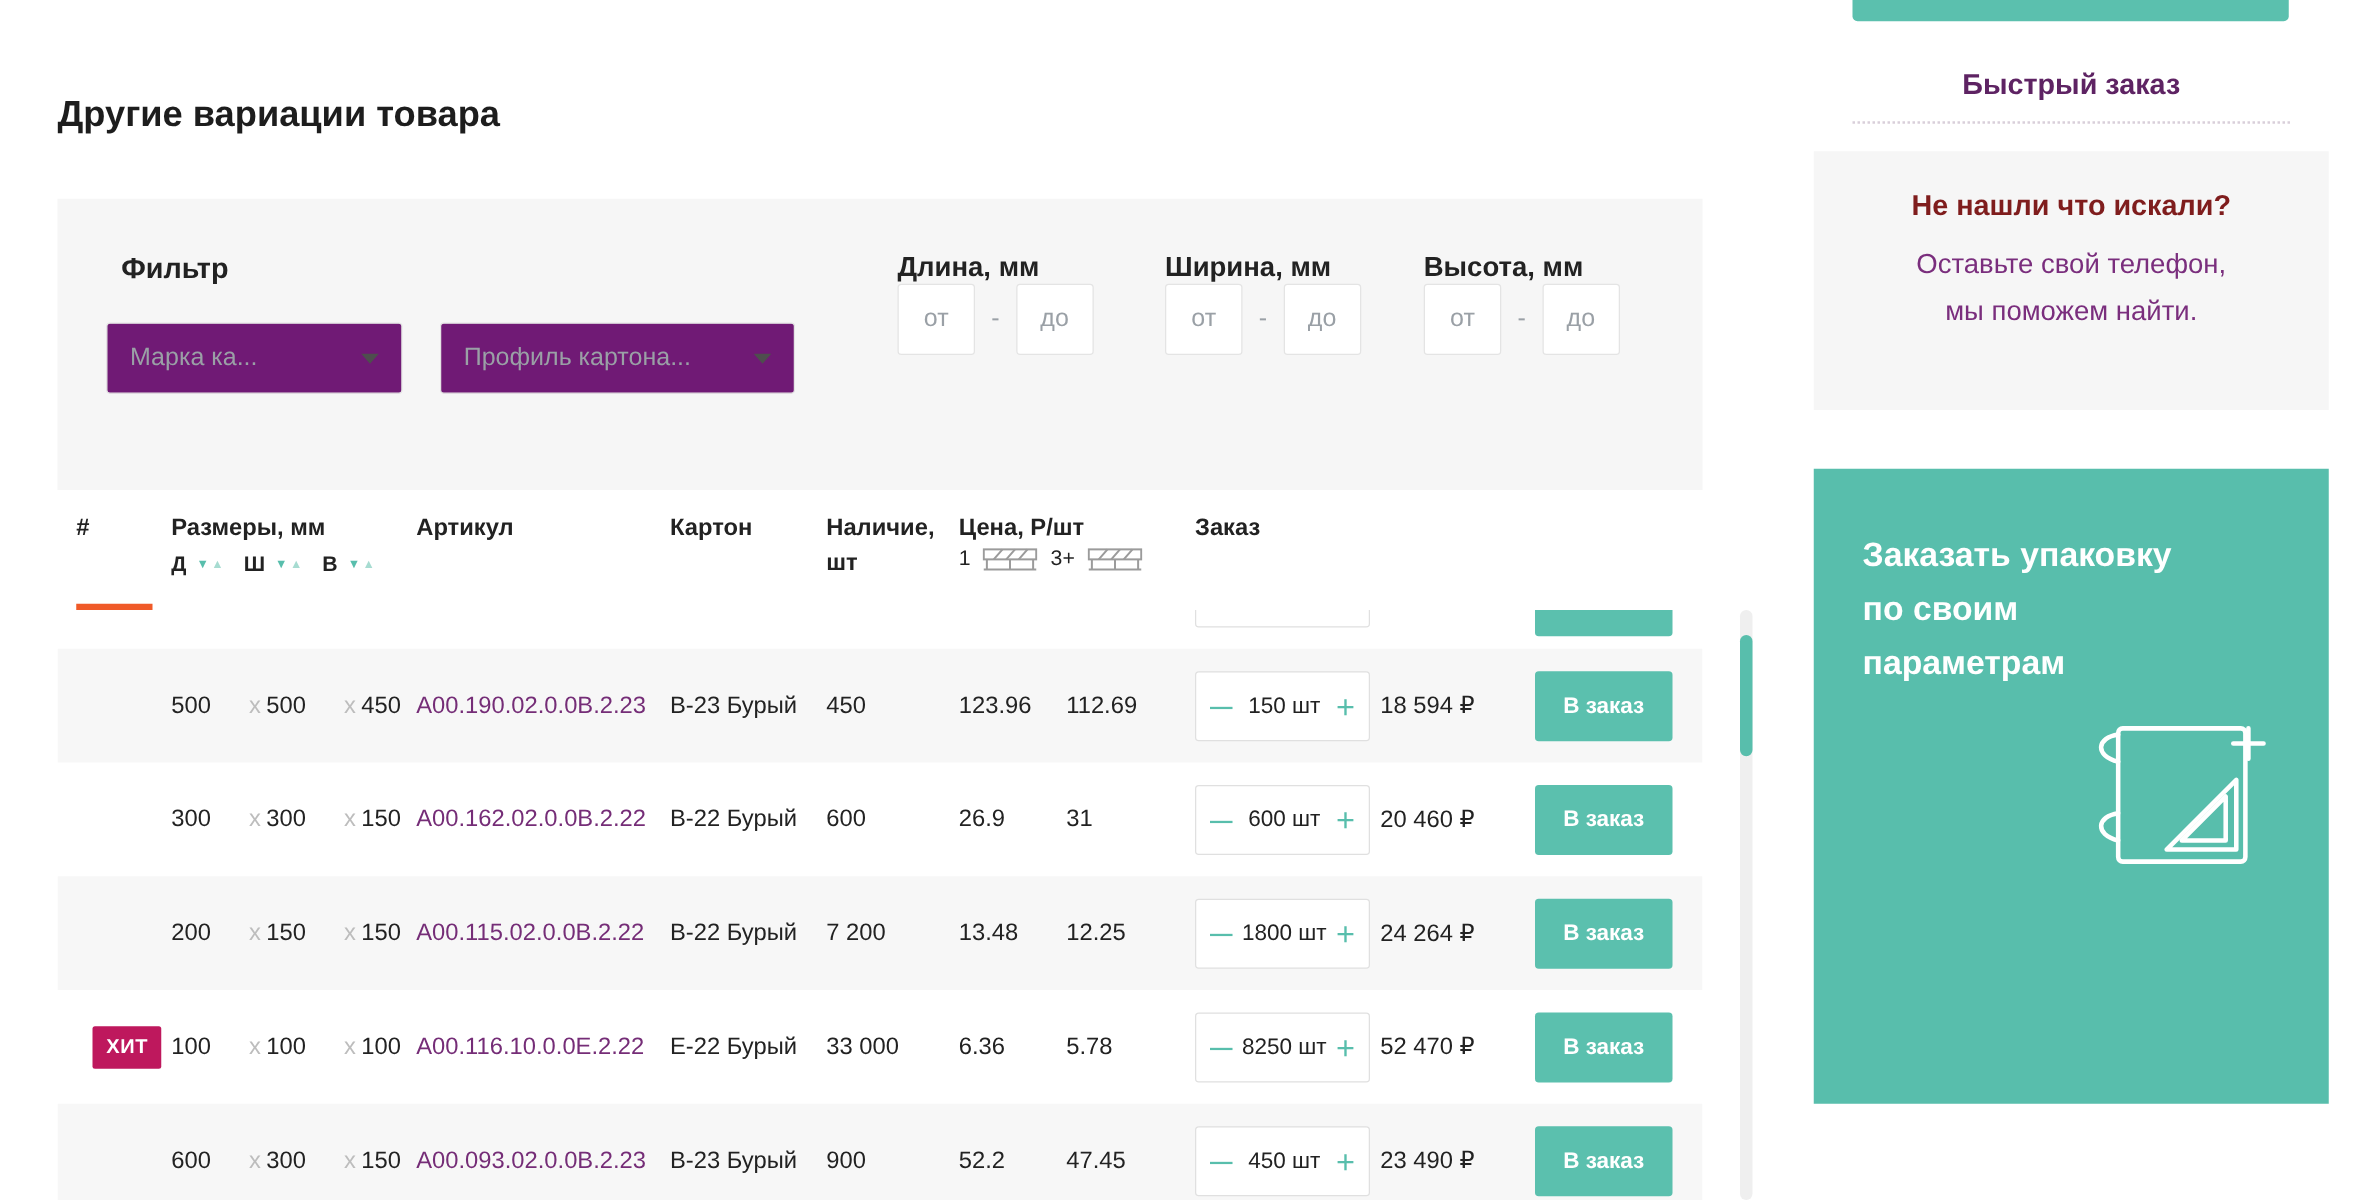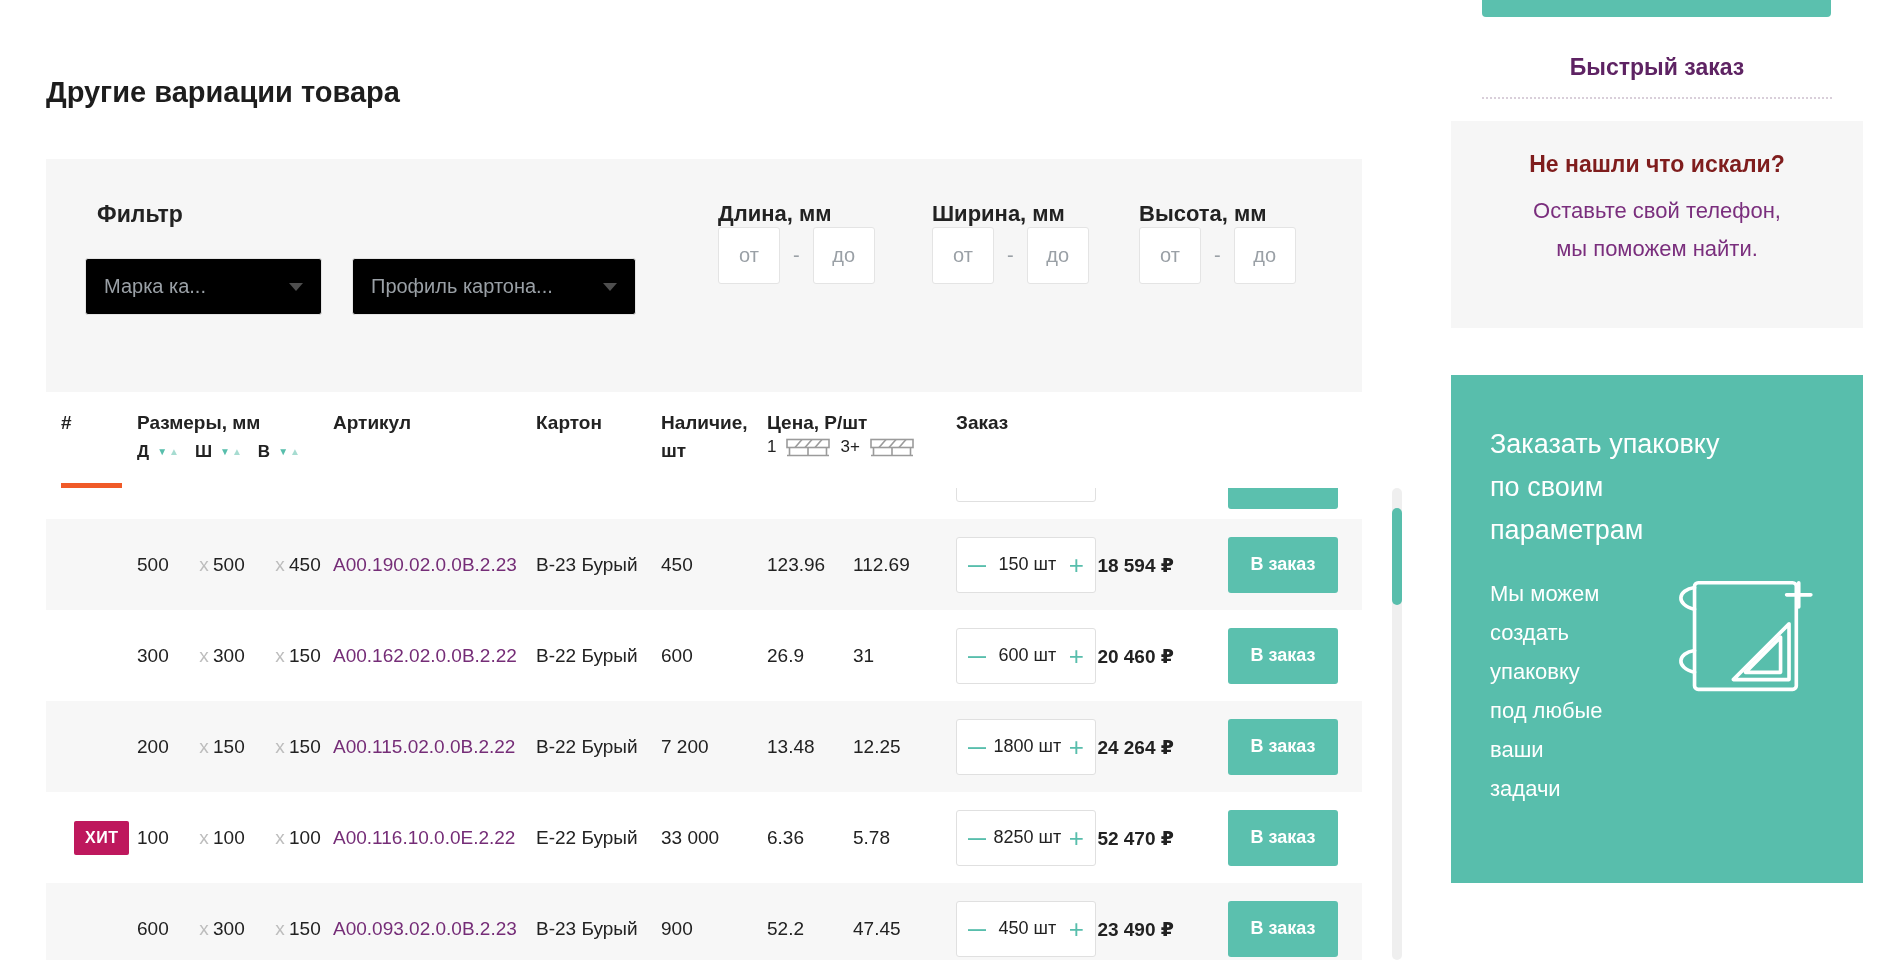--- a/index.html
+++ b/index.html
@@ -10,21 +10,21 @@
     background: #ffffff;
     font-family: "Liberation Sans", "DejaVu Sans", sans-serif;
     color: #222222;
   }
 
   
   .page-title { position: absolute; left: 46px; top: 76px; font-size: 29px; font-weight: 700; color: #1d1d1d; }
 
   .filter-panel { position: absolute; left: 46px; top: 159px; width: 1316px; height: 233px; background: #F6F6F6; }
   .filter-title { position: absolute; left: 51px; top: 42px; font-size: 23px; font-weight: 700; }
-  .select { position: absolute; top: 99px; height: 57px; background: #000000; border: 1px solid #E4E4E4; border-radius: 3px;
+  .select { position: absolute; top: 99px; height: 57px; background: #701a75; border: 1px solid #E4E4E4; border-radius: 3px;
             display: flex; align-items: center; justify-content: space-between; padding: 0 18px; cursor: pointer; }
   .select .ph { color: #9AA0A6; font-size: 20px; white-space: nowrap; overflow: hidden; }
   .select.brand { left: 39px; width: 237px; }
   .select.profile { left: 306px; width: 284px; }
   .caret { width: 0; height: 0; border-left: 7px solid transparent; border-right: 7px solid transparent;
            border-top: 8px solid #4E4E4E; margin-left: 10px; flex: none; }
   .dim-group { position: absolute; top: 42px; }
   .dim-group.len { left: 672px; } .dim-group.wid { left: 886px; } .dim-group.hei { left: 1093px; }
   .dim-label { font-size: 22px; font-weight: 700; white-space: nowrap; }
   .dim-inputs { display: flex; align-items: center; }
@@ -59,21 +59,21 @@
   .sz { width: 58px; } .sz.last { width: auto; }
   .sep { width: 18px; text-align: center; color: #BDBDBD; }
   .sku { left: 287px; color: #752D77; text-decoration: none; cursor: pointer; }
   .cardboard { left: 490px; } .stock { left: 615px; } .p1 { left: 721px; } .p3 { left: 807px; }
   .stepper { left: 910px; width: 140px; height: 56px; border: 1px solid #E0E0E0; border-radius: 3px; background: #fff;
              display: flex; align-items: center; justify-content: space-between; padding: 0 11px; }
   .step-btn { background: none; border: none; color: #58BEAC; cursor: pointer; font-family: inherit; padding: 0; line-height: 1; }
   .step-btn.minus { font-size: 18px; font-weight: 700; }
   .step-btn.plus { font-size: 26px; font-weight: 400; }
   .qty { font-size: 18px; color: #222; }
-  .total { left: 1016px; width: 112px; text-align: right; font-weight: 700; }
+  .total { left: 1040px; width: 112px; text-align: center; font-weight: 400; }
   .order-btn { left: 1182px; width: 110px; height: 56px; background: #5BC0AE; border: none; border-radius: 3px;
                color: #fff; font-size: 18px; font-weight: 700; font-family: inherit; cursor: pointer; }
   .row.partial { height: 31px; background: #fff; }
   .row.partial .stepper { top: -42px; transform: none; }
   .row.partial .order-btn { top: -35px; transform: none; }
 
   .vscroll { position: absolute; left: 1392px; top: 488px; width: 10px; height: 472px; background: #EFEFEF; border-radius: 5px; }
   .vthumb { position: absolute; left: 0; top: 20px; width: 10px; height: 97px; background: #58BEAC; border-radius: 5px; cursor: grab; }
 
   
@@ -82,21 +82,21 @@
                   border: none; border-radius: 0 0 4px 4px; cursor: pointer; }
   .quick-order { position: absolute; left: 0; top: 54px; width: 100%; text-align: center; font-size: 23px;
                  font-weight: 700; color: #5E2363; cursor: pointer; }
   .dotted-sep { position: absolute; left: 31px; right: 31px; top: 97px; border-top: 2px dotted #D9CFDA; }
   .help-card { position: absolute; left: 0; top: 121px; width: 412px; height: 207px; background: #F6F6F6;
                text-align: center; padding-top: 30px; }
   .help-title { font-size: 23px; font-weight: 700; margin-bottom: 14px; color: #7f1d1d; text-align: center; }
   .help-line { font-size: 22px; color: #7A2E7D; line-height: 38px; cursor: pointer; }
   .custom-card { position: absolute; left: 0; top: 375px; width: 412px; height: 508px; background: #58BEAC;
                  color: #fff; padding: 48px 0 0 39px; }
-  .custom-title-line { font-size: 27px; font-weight: 400; line-height: 43px; }
+  .custom-title-line { font-size: 27px; font-weight: 700; line-height: 43px; }
   .custom-text { margin-top: 22px; }
   .custom-text-line { font-size: 22px; line-height: 39px; }
   .draft-icon { position: absolute; right: 40px; top: 198px; }
 </style>
 </head>
 <body>
 
 <h1 class="page-title">Другие вариации товара</h1>
 
 <section class="filter-panel">
@@ -321,28 +321,20 @@
   <div class="help-card">
     <div class="help-title">Не нашли что искали?</div>
     <div class="help-line">Оставьте свой телефон,</div>
     <div class="help-line">мы поможем найти.</div>
   </div>
 
   <div class="custom-card">
     <div class="custom-title-line">Заказать упаковку</div>
     <div class="custom-title-line">по своим</div>
     <div class="custom-title-line">параметрам</div>
-    <div class="custom-text">
-      <div class="custom-text-line">Мы можем</div>
-      <div class="custom-text-line">создать</div>
-      <div class="custom-text-line">упаковку</div>
-      <div class="custom-text-line">под любые</div>
-      <div class="custom-text-line">ваши</div>
-      <div class="custom-text-line">задачи</div>
-    </div>
     <svg class="draft-icon" width="160" height="126" viewBox="0 0 132 104">
       <g fill="none" stroke="#ffffff" stroke-width="3" stroke-linecap="round" stroke-linejoin="round">
         <rect x="26" y="8" width="84" height="88" rx="3"></rect>
         <path d="M26,12 C12,14 10,26 26,30"></path>
         <path d="M26,64 C12,66 10,78 26,82"></path>
         <path d="M58,88 L104,42 L104,88 Z"></path>
         <path d="M68,82 L97,53 L97,82 Z"></path>
         <path d="M112,8 v20 M102,18 h20"></path>
       </g>
     </svg>

